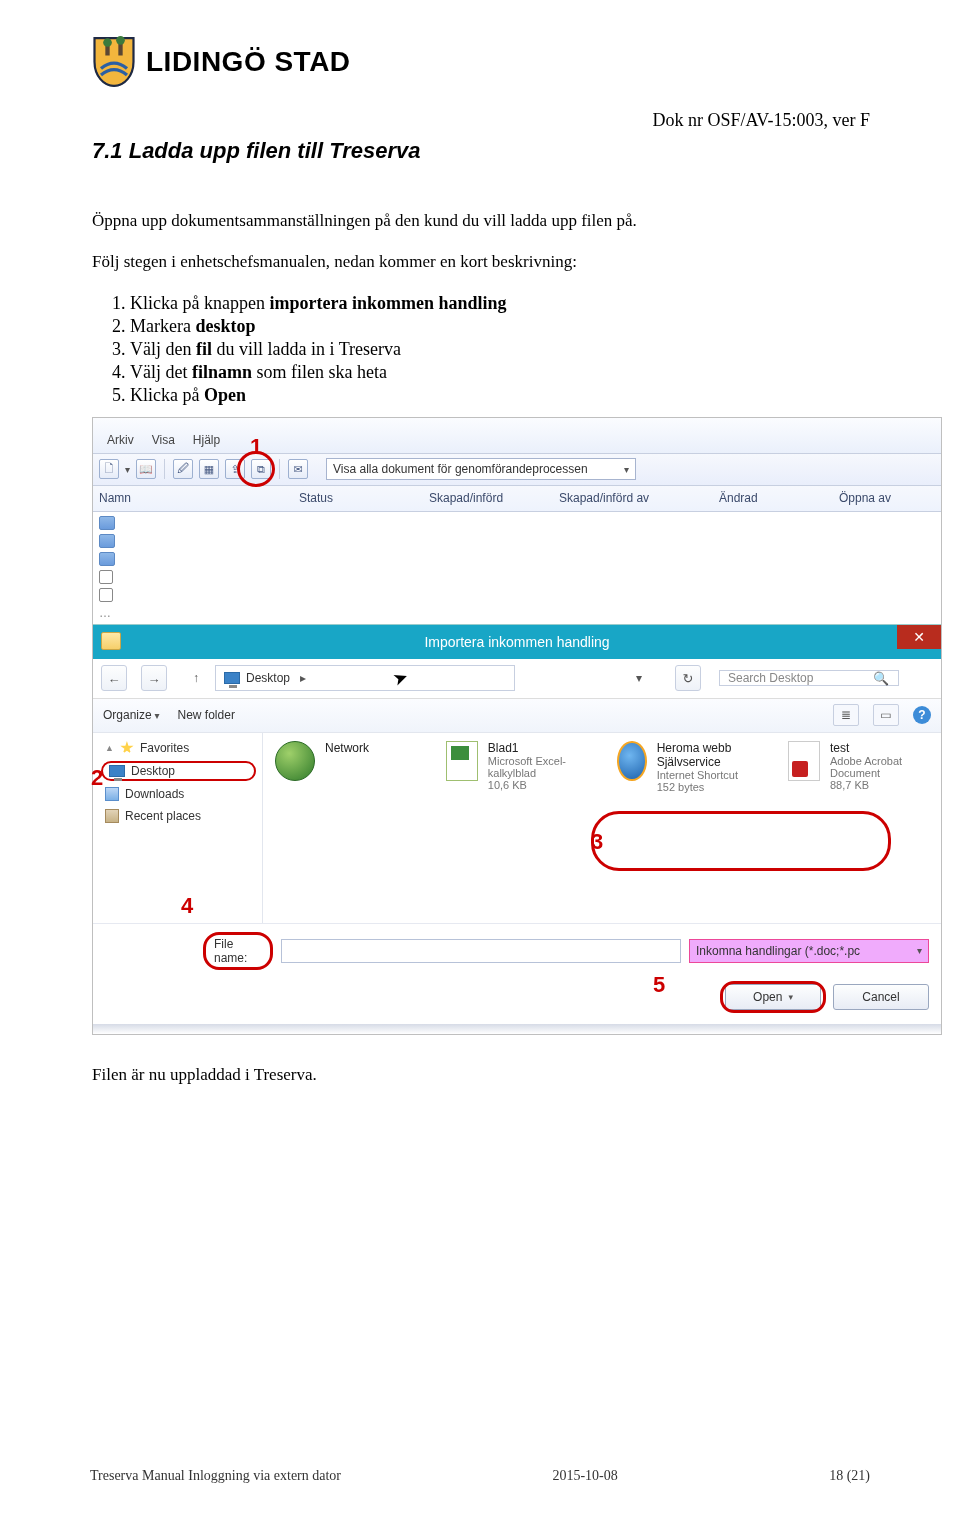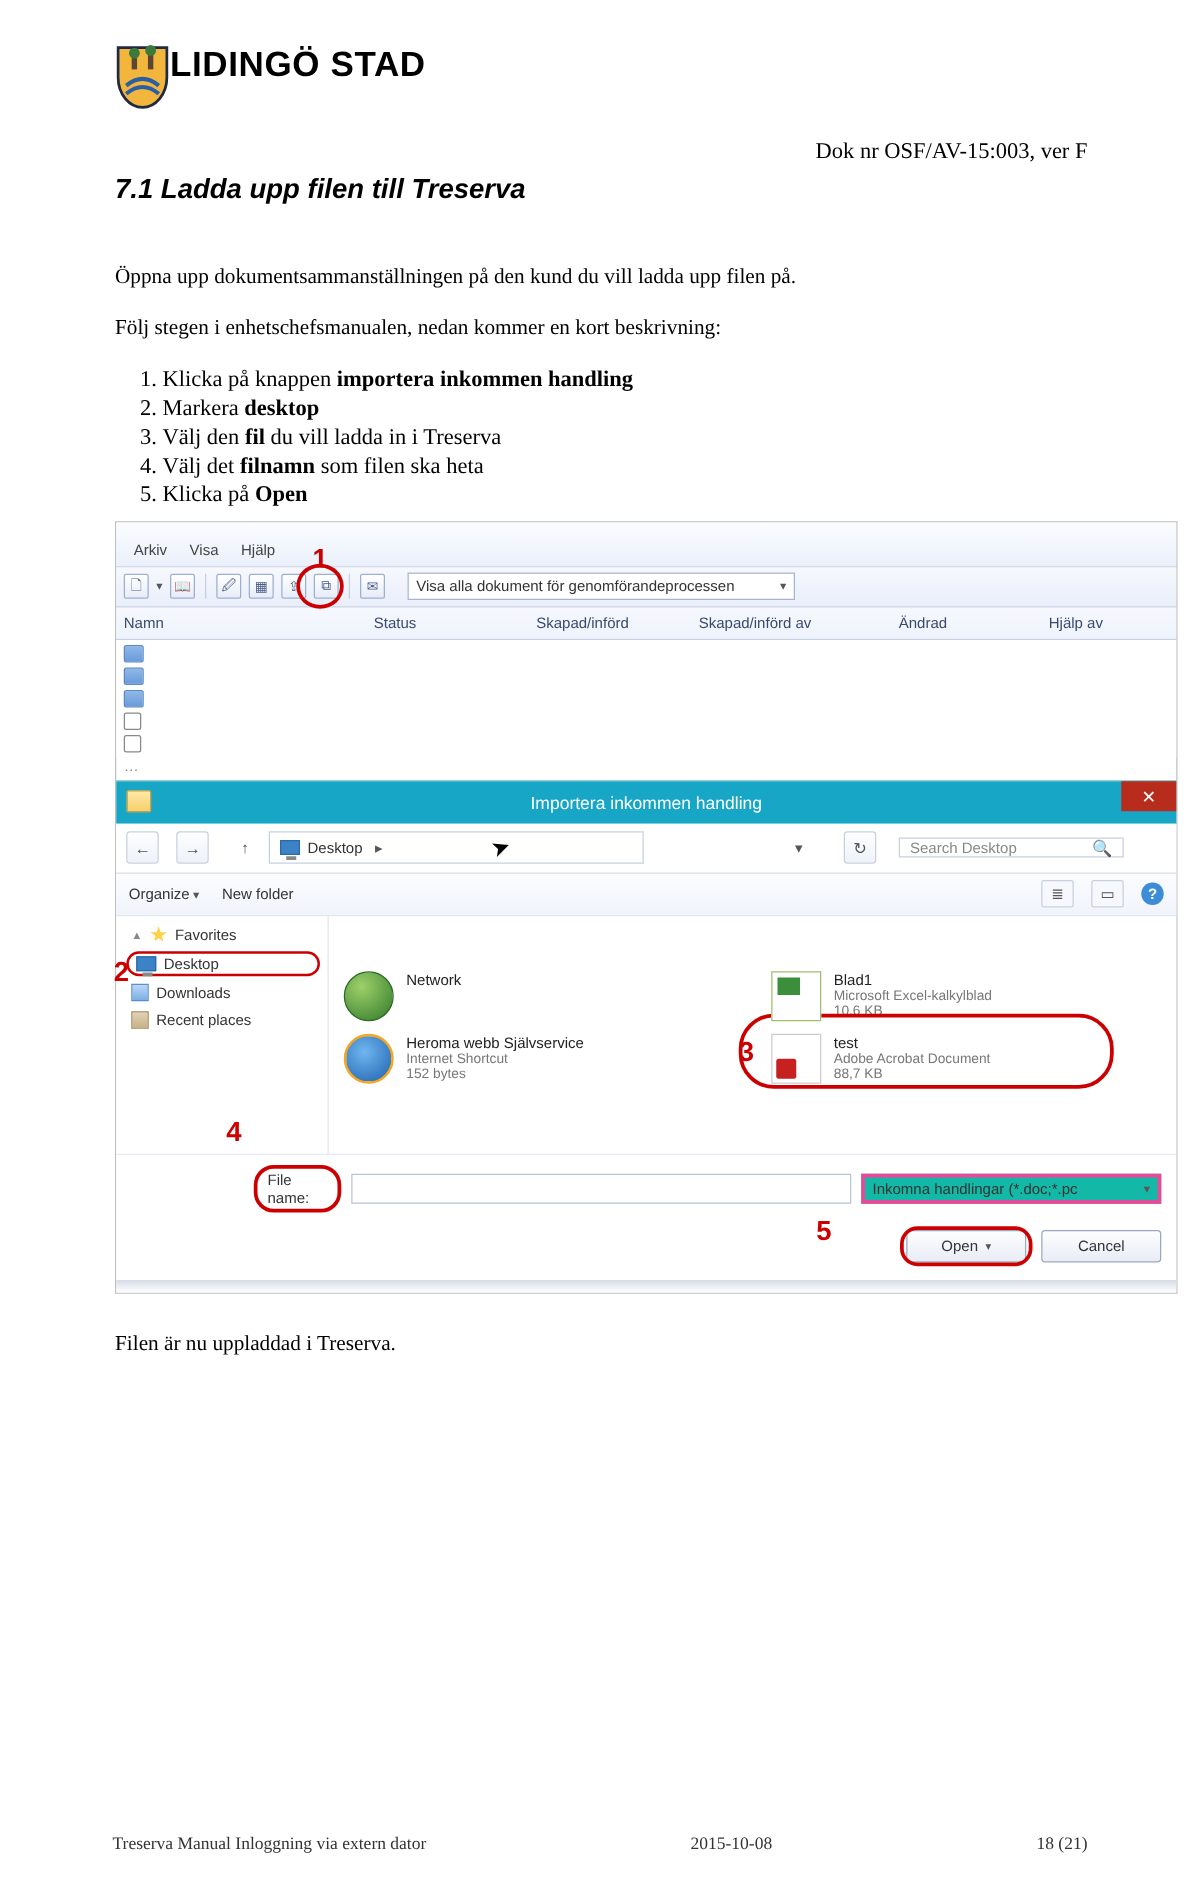--- a/index.html
+++ b/index.html
@@ -8,21 +8,21 @@
     background: #fff;
     width: 960px;
     height: 1514px;
     position: relative;
     color: #000;
   }
   .page {
     padding: 36px 90px 40px 92px;
   }
   
-  .header { display: flex; }
+  .header { display: flex; align-items: center; gap: 10px; }
   .shield {
     width: 44px; height: 52px; position: relative;
   }
   .shield svg { width: 100%; height: 100%; }
   .brand {
     font-family: Arial, Helvetica, sans-serif;
     font-weight: 800; font-size: 28px; letter-spacing: 0.5px;
   }
   .docnr {
     position: absolute; right: 90px; top: 110px;
@@ -197,21 +197,21 @@
     clip-path: polygon(50% 0, 61% 35%, 98% 35%, 68% 57%, 79% 91%, 50% 70%, 21% 91%, 32% 57%, 2% 35%, 39% 35%);
   }
   .dl-ic { width: 14px; height: 14px; background: linear-gradient(#bcd6f5,#7bb0e6); border: 1px solid #5a8ecb; }
   .rp-ic { width: 14px; height: 14px; background: linear-gradient(#e2d3b8,#c7b286); border: 1px solid #a58a5d; }
   .marker { color: #c00; font: bold 22px Arial; position: absolute; }
   .m2 { left: -2px; top: 32px; }
   .m3 { left: 498px; top: 96px; }
   .m4 { left: 88px; top: 160px; }
   .m5 { left: 560px; bottom: -38px; }
 
-  .filelist { padding: 8px 12px; display: grid; grid-template-columns: 1fr 1fr; column-gap: 30px; row-gap: 10px; align-content: start; margin-top: 36px; }
+  .filelist { padding: 8px 12px; display: grid; grid-template-columns: 1fr 1fr 1fr 1fr; column-gap: 30px; row-gap: 10px; align-content: start; }
   .fitem { display: flex; gap: 10px; align-items: flex-start; }
   .fitem .meta { display: flex; flex-direction: column; }
   .fitem .title { color: #222; }
   .fitem .sub { color: #777; font-size: 11px; }
   .icon48 { width: 40px; height: 40px; position: relative; }
   .ic-net { border-radius: 50%; background: radial-gradient(circle at 35% 30%, #9fd06a, #2f7a2a); border: 1px solid #2a6a24; }
   .ic-ie { border-radius: 50%; background: radial-gradient(circle at 40% 35%, #6fb6f0, #1e62ad); border: 2px solid #f5a623; }
   .ic-xls { background: #fff; border: 1px solid #9fbf70; }
   .ic-xls::before { content: ""; position: absolute; left: 4px; top: 4px; width: 18px; height: 14px; background: #3b8e3b; }
   .ic-pdf { background: #fff; border: 1px solid #ccc; }
@@ -223,21 +223,21 @@
     gap: 8px; align-items: center; padding: 8px 12px;
     border-top: 1px solid #e6e9f1;
     position: relative;
   }
   .fn-label-wrap {
     border: 3px solid #c00; border-radius: 16px; padding: 2px 8px;
     width: fit-content;
   }
   .fn-input { height: 24px; border: 1px solid #b7c2d8; background: #fff; }
   .ft-select {
-    height: 24px; border: 3px solid #ec4899; background: #14b8a6;
+    height: 24px; border: 1px solid #ec4899; background: #f0abfc;
     display: flex; align-items: center; justify-content: space-between;
     padding: 4px 6px;
   }
   .ft-select::after { content: "▾"; color: #555; font-size: 10px; }
 
   .btn-row {
     display: flex; justify-content: flex-end; gap: 12px;
     padding: 6px 12px 14px; position: relative;
   }
   .btn {
@@ -321,21 +321,21 @@
         <span>Visa alla dokument för genomförandeprocessen</span>
       </div>
     </div>
 
     <div class="cols">
       <span>Namn</span>
       <span>Status</span>
       <span>Skapad/införd</span>
       <span>Skapad/införd av</span>
       <span>Ändrad</span>
-      <span>Hjälp av</span>
+      <span>Öppna av</span>
     </div>
 
     <div class="rows">
       <div class="rowicon"></div>
       <div class="rowicon"></div>
       <div class="rowicon"></div>
       <div class="rowicon alt"></div>
       <div class="rowicon alt"></div>
     </div>
     <div class="ellipsis">…</div>

